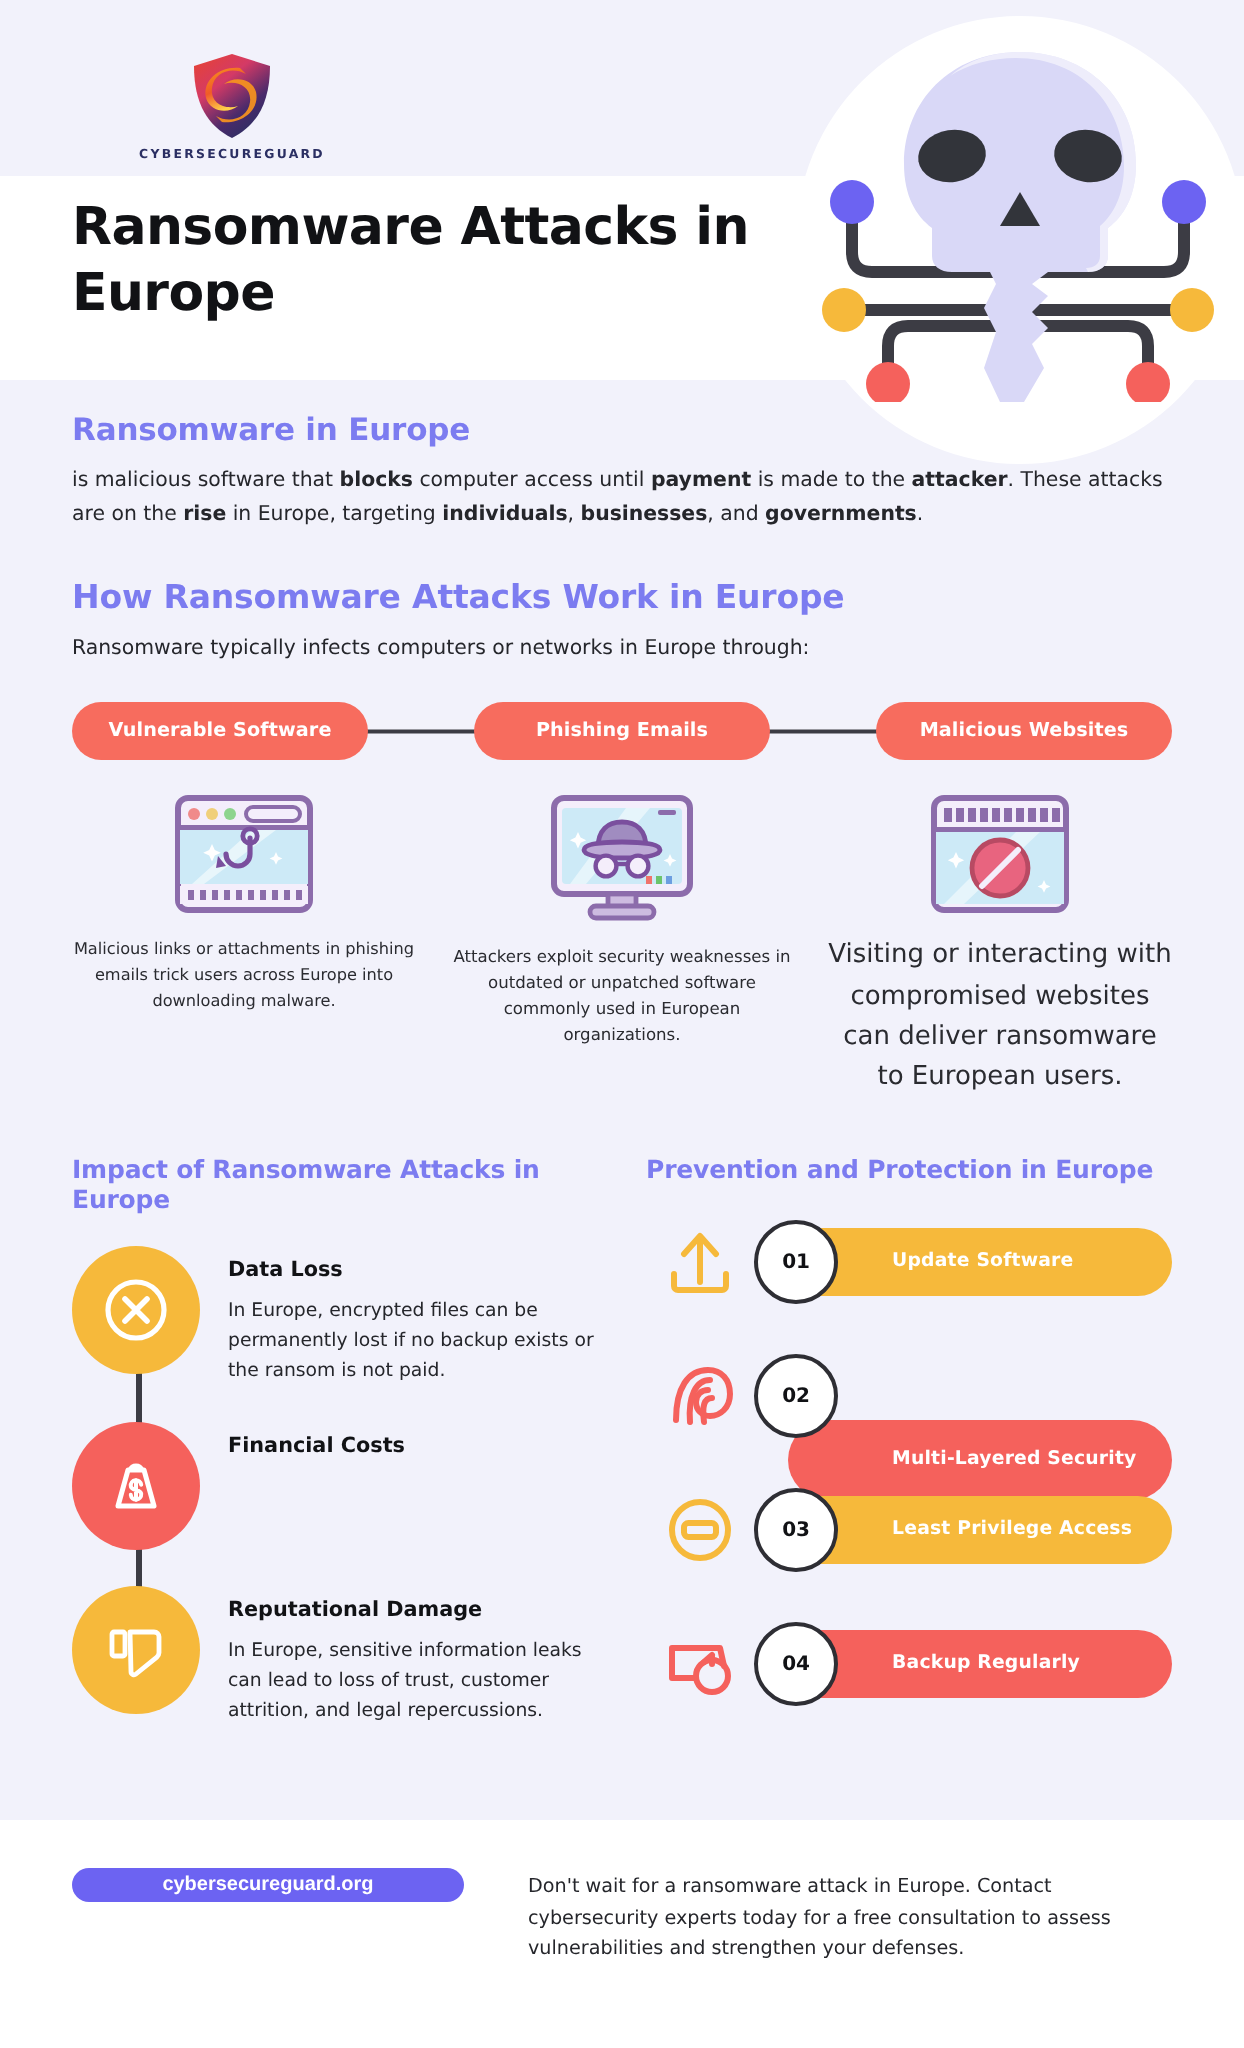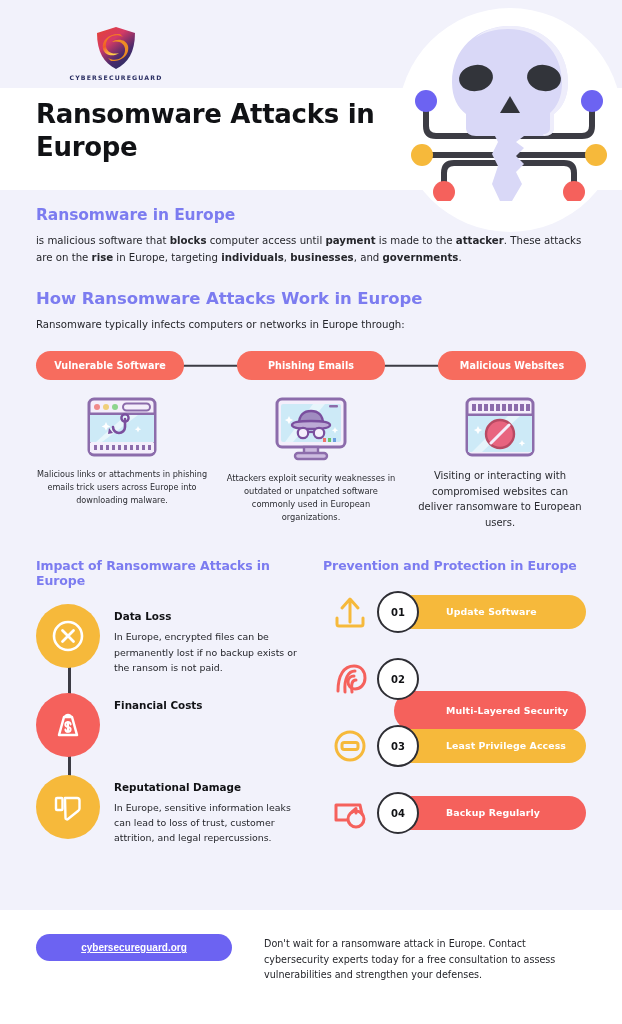--- a/index.html
+++ b/index.html
@@ -129,21 +129,21 @@
   }
   .icon-col { width: 172px; text-align: center; }
   .icon-col svg { display: block; margin: 0 auto; }
   .icon-caption {
     margin-top: 10px;
     font-size: 8.3px;
     line-height: 1.55;
     color: #2a2b30;
   }
   .icon-col:nth-child(1) .icon-caption { font-size: 8.1px; }
-  .icon-col:nth-child(3) .icon-caption { font-size: 10px; }
+  .icon-col:nth-child(3) .icon-caption { font-size: 13px; }
 
   
   .lower {
     display: flex;
     margin-top: 28px;
     gap: 26px;
   }
   .col-left { width: 270px; }
   .col-right { width: 272px; }
 
@@ -236,26 +236,25 @@
     align-items: flex-start;
     padding: 24px 36px 0 36px;
   }
   .footer-btn {
     width: 196px;
     background: #6c63f2;
     color: #fff;
     font-size: 10px;
     font-weight: 700;
     border-radius: 30px;
-    padding: 8px 0;
+    padding: 3px 0;
     text-align: center;
     border: none;
     cursor: pointer;
     flex: 0 0 196px;
-    text-decoration: underline;
   }
   .footer-text {
     margin-left: 32px;
     font-size: 9.6px;
     line-height: 1.62;
     color: #25262b;
     padding-top: 2px;
   }
 </style>
 </head>

